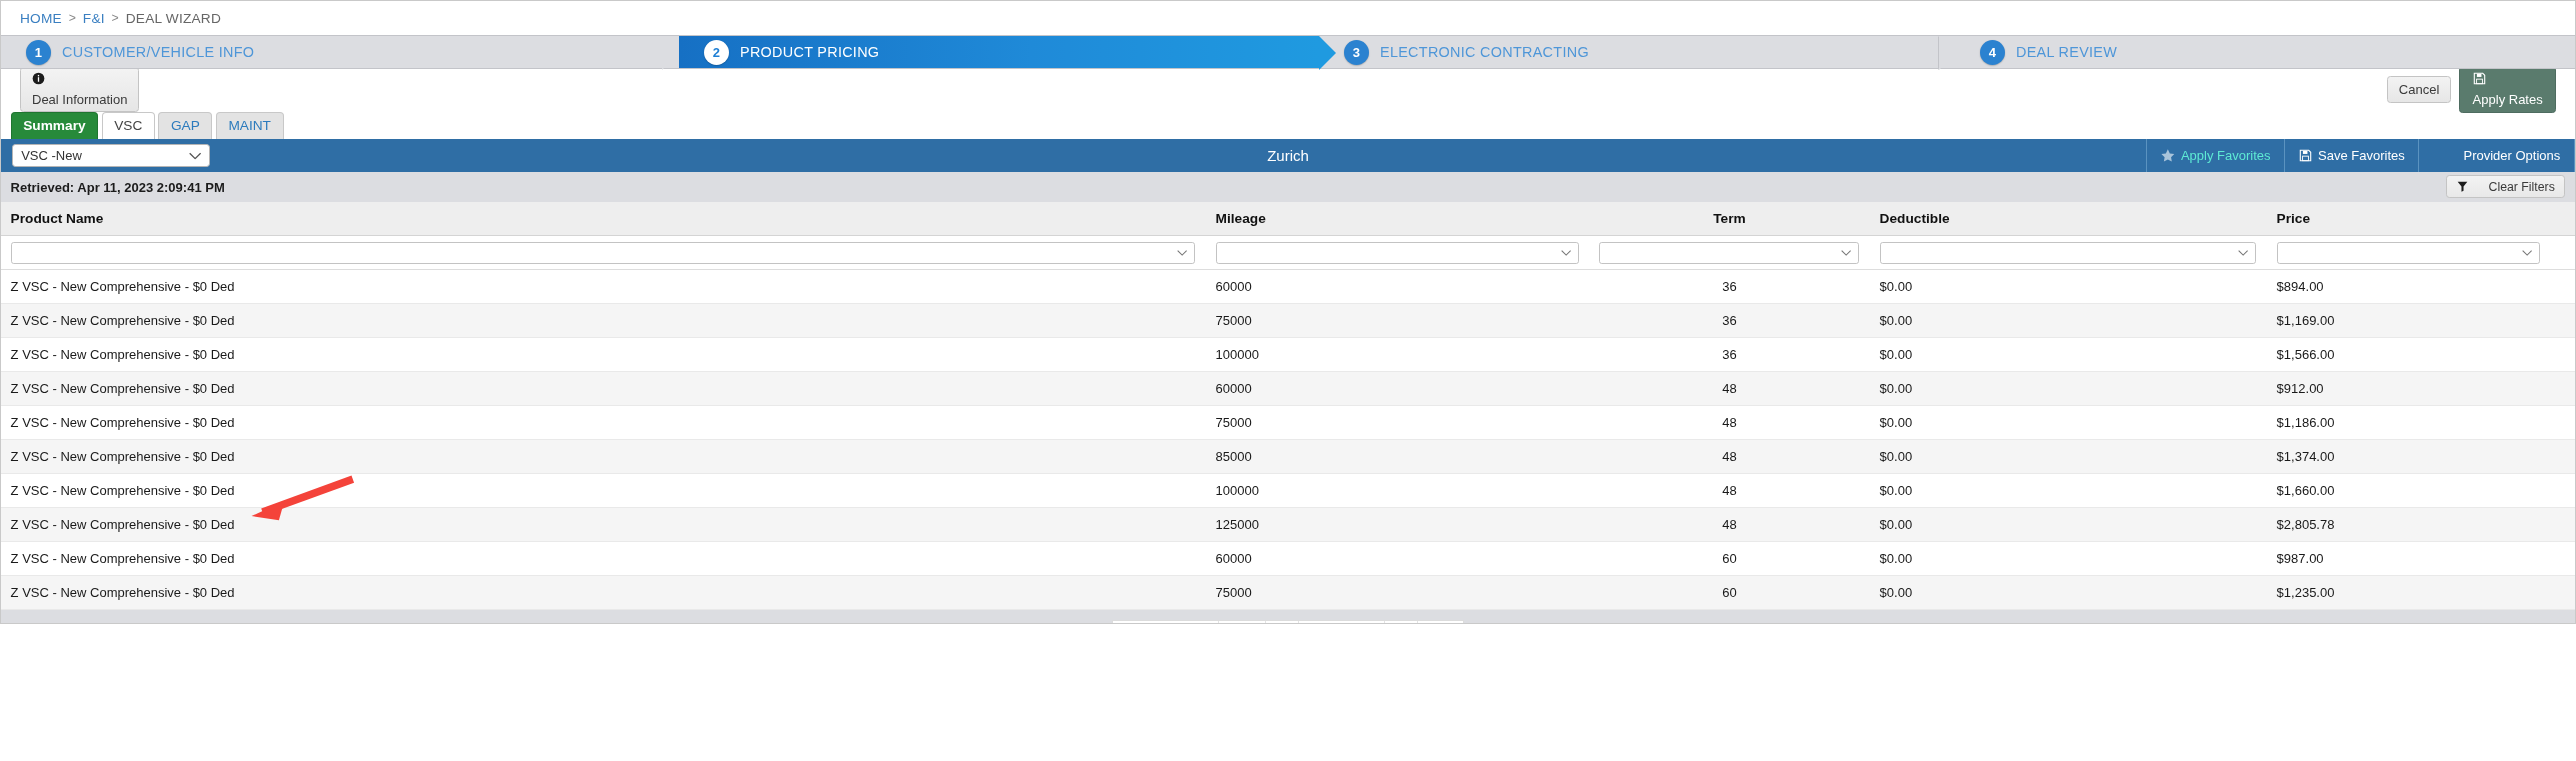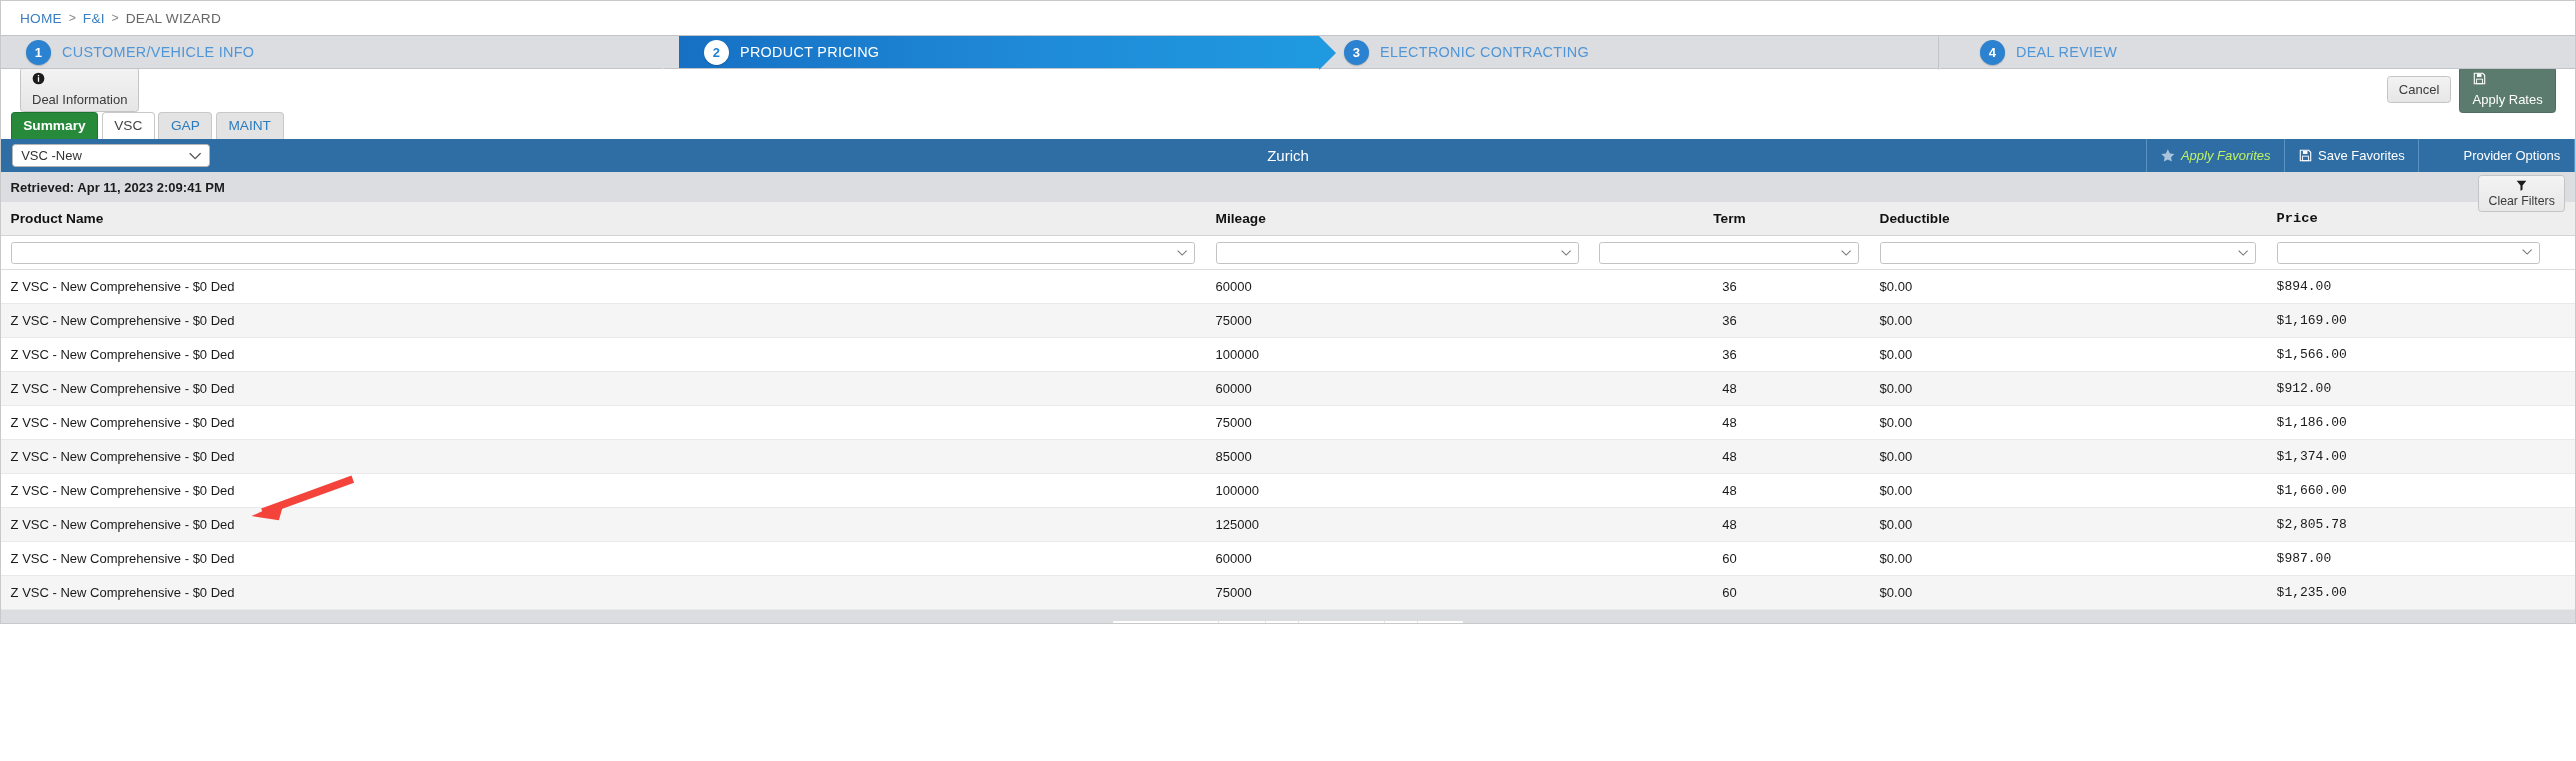--- a/index.html
+++ b/index.html
@@ -194,42 +194,41 @@
     display: flex; align-items: stretch;
   }
   .pbtn {
     display: flex; align-items: center; gap: 6.2px;
     padding: 0 13.7px;
     color: #ffffff; font-size: 13px;
     border-left: 0.7px solid #5b93c0;
     cursor: pointer;
     white-space: nowrap;
   }
-  .pbtn.disabled { color: #bef264; font-style: italic; }
+  .pbtn.disabled { color: #5eead4; }
   .pbtn:last-child { border-right: 0.7px solid #5b93c0; padding-left: 44px; }
 
   
   .retrievedrow {
     height: 30px;
     background: #dcdde1;
     display: flex; align-items: center;
     padding: 0 11px 0 9.6px;
     position: relative;
   }
   .retrieved-text { font-size: 13px; font-weight: 700; color: #1c1c1c; }
   .clear-filters {
     position: absolute; right: 9.6px; top: 3.4px;
     background: linear-gradient(to bottom, #f3f3f3, #e8e8e8);
     border: 0.7px solid #c4c4c4;
     border-radius: 3.4px;
     font-size: 12.3px; color: #3a3a3a;
     padding: 3.4px 9.6px;
-    display: inline-flex; align-items: center; gap: 3px;
+    display: inline-flex; align-items: center; gap: 21px;
     cursor: pointer;
-    flex-direction: column;
   }
 
   
   .grid { width: 100%; background: #ffffff; }
   .grid-head {
     display: flex; align-items: center;
     height: 34px;
     background: #eeeeee;
     border-bottom: 0.7px solid #d4d4d4;
   }
@@ -262,21 +261,21 @@
     border-bottom: 0.7px solid #e9e9e9;
   }
   .grid-row.odd { background: #ffffff; }
   .grid-row.even { background: #f5f5f5; }
 
   .cell { padding: 0 9.6px; }
   .c-product { width: 1205px; }
   .c-mileage { width: 383px; }
   .c-term    { width: 281px; text-align: center; }
   .c-deduct  { width: 397px; }
-  .c-price   { width: 308px; font-family: Liberation Mono, monospace; }
+  .c-price   { width: 308px; }
 
   
   .pagerow {
     height: 47px;
     background: #dcdde1;
     display: flex; align-items: center; justify-content: center;
   }
   .pager {
     display: flex; align-items: stretch;
     background: #ffffff;

